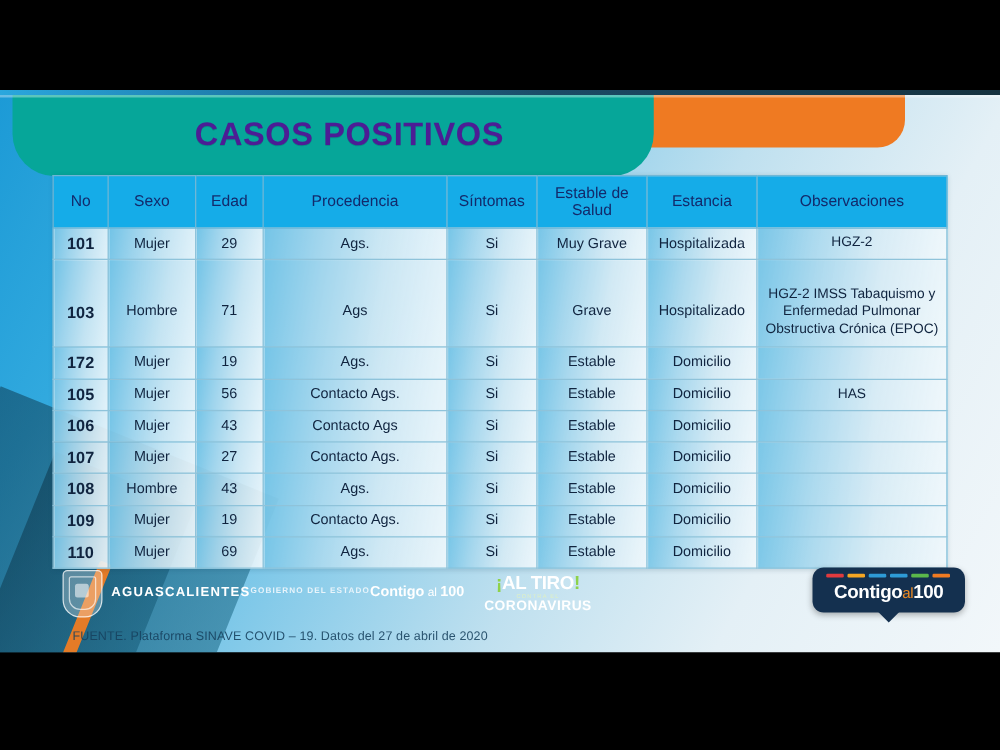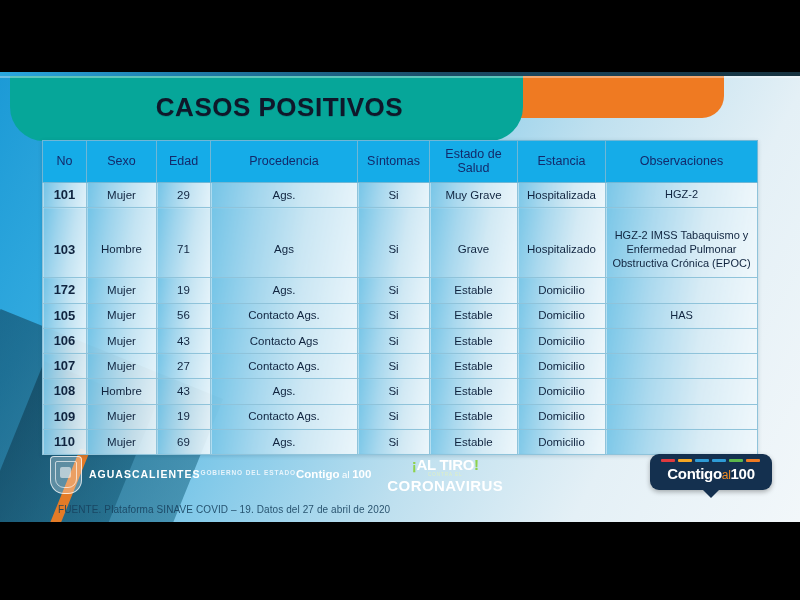--- a/index.html
+++ b/index.html
@@ -30,21 +30,21 @@
   .wedge-accent{position:absolute;left:48px;bottom:-92px;width:10px;height:170px;
           background:#ef7c22;transform:rotate(22deg);opacity:.95;z-index:2;border-radius:2px;}
 
   
   .hdr-orange{position:absolute;left:352px;top:1px;width:372px;height:45px;background:#ef7a22;
               border-radius:0 0 22px 22px;z-index:3;}
   .hdr-teal{position:absolute;left:10px;top:1px;width:513px;height:68px;background:#06a699;
             border-radius:0 0 34px 34px;z-index:4;}
   .title{position:absolute;left:0;top:0;width:513px;height:68px;display:flex;align-items:center;
          justify-content:center;padding-left:26px;box-sizing:border-box;
-         font-size:26px;font-weight:bold;color:#0f172a;letter-spacing:.5px;
+         font-size:26px;font-weight:bold;color:#4c1d95;letter-spacing:.5px;
          font-family:"Liberation Sans",sans-serif;text-shadow:0 1px 0 rgba(0,0,0,.12);}
 
   
   table.cases{position:absolute;left:42px;top:68px;width:715px;border-collapse:collapse;
               z-index:5;table-layout:fixed;
               box-shadow:0 1px 4px rgba(10,50,80,.18);}
   table.cases th{background:#15ace8;color:#132a6b;font-size:12.5px;font-weight:normal;
                  border:1px solid #6fb7d6;padding:6px 2px;line-height:1.15;text-align:center;}
   table.cases td{border:1px solid #8fc3da;font-size:11.5px;color:#10243f;text-align:center;
                  padding:4px 3px;line-height:1.25;
@@ -73,21 +73,21 @@
   .gov-2{font-size:6.5px;font-weight:bold;color:#e8f4fb;letter-spacing:.9px;margin-top:1px;}
   .gov-rule{height:1px;background:#fff;margin:3px 0 3px 0;}
   .gov-3{font-size:11.5px;font-weight:bold;color:#fff;letter-spacing:0;}
   .gov-3 .al{font-weight:normal;font-size:9.5px;}
 
   .altiro{display:flex;flex-direction:column;align-items:center;line-height:1;}
   .altiro-1{font-size:15px;font-weight:bold;color:#fff;letter-spacing:-.3px;
             font-family:"Liberation Sans",sans-serif;}
   .altiro-1 .bang{color:#8ed24a;font-weight:bold;}
   .altiro-mid{font-size:4.5px;color:#dff0c4;letter-spacing:1px;margin:1px 0;}
-  .altiro-2{font-size:15px;font-weight:bold;color:#fff;letter-spacing:.4px;}
+  .altiro-2{font-size:11px;font-weight:bold;color:#fff;letter-spacing:.4px;}
 
   
   .badge{position:absolute;right:28px;top:382px;width:122px;height:36px;
          background:#14304f;border-radius:9px;z-index:7;
          box-shadow:0 2px 5px rgba(0,0,0,.3);}
   .badge:after{content:"";position:absolute;left:52px;bottom:-8px;width:0;height:0;
          border-left:9px solid transparent;border-right:9px solid transparent;
          border-top:9px solid #14304f;}
   .badge-stripes{position:absolute;left:11px;top:5px;display:flex;gap:3px;}
   .badge-stripes i{display:block;width:14px;height:3px;border-radius:1px;}
@@ -131,21 +131,21 @@
           <col class="c-esta">
           <col class="c-obs">
       </colgroup>
       <thead>
         <tr>
           <th>No</th>
           <th>Sexo</th>
           <th>Edad</th>
           <th>Procedencia</th>
           <th>Síntomas</th>
-          <th>Estado de Salud</th>
+          <th>Estable de Salud</th>
           <th>Estancia</th>
           <th>Observaciones</th>
         </tr>
       </thead>
       <tbody id="cases-body">
           <tr>
             <td class="no">101</td>
             <td>Mujer</td>
             <td>29</td>
             <td>Ags.</td>

